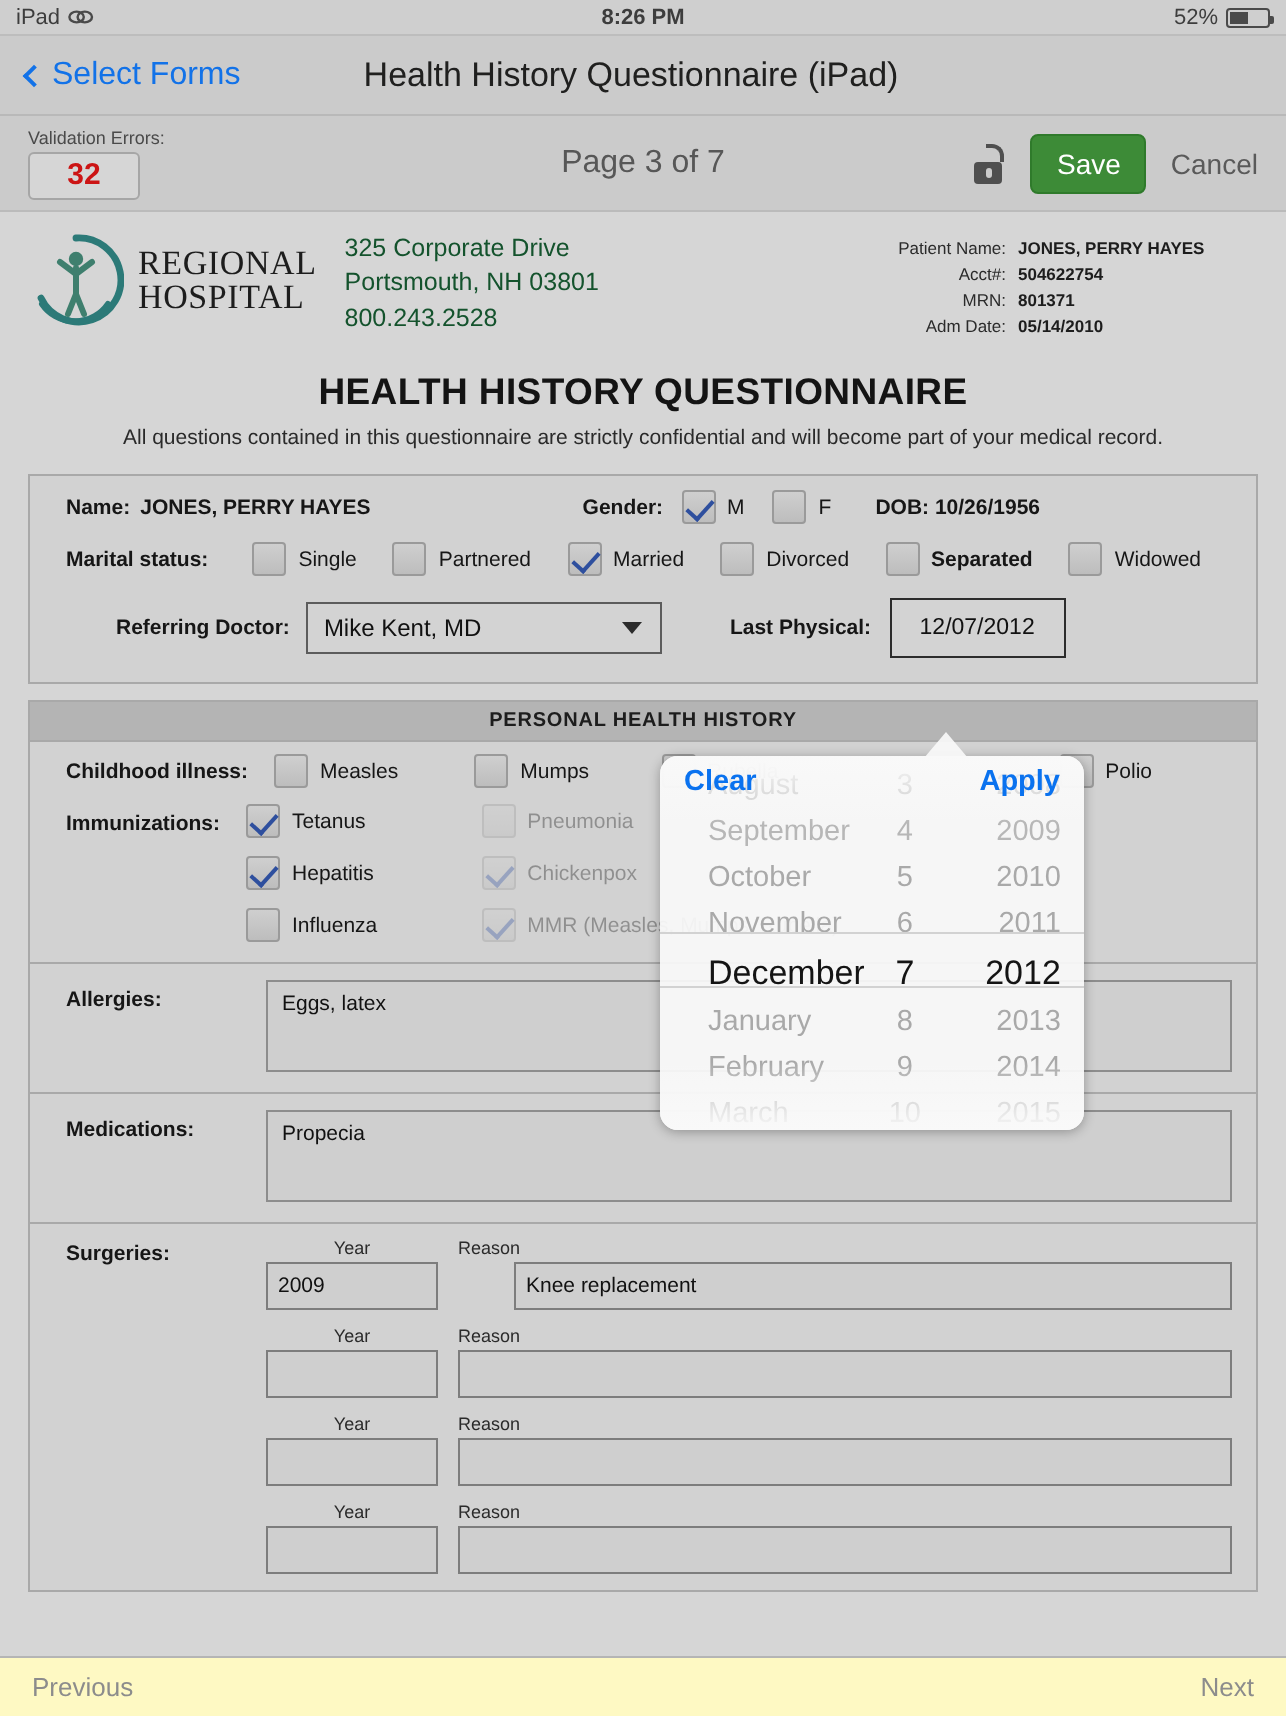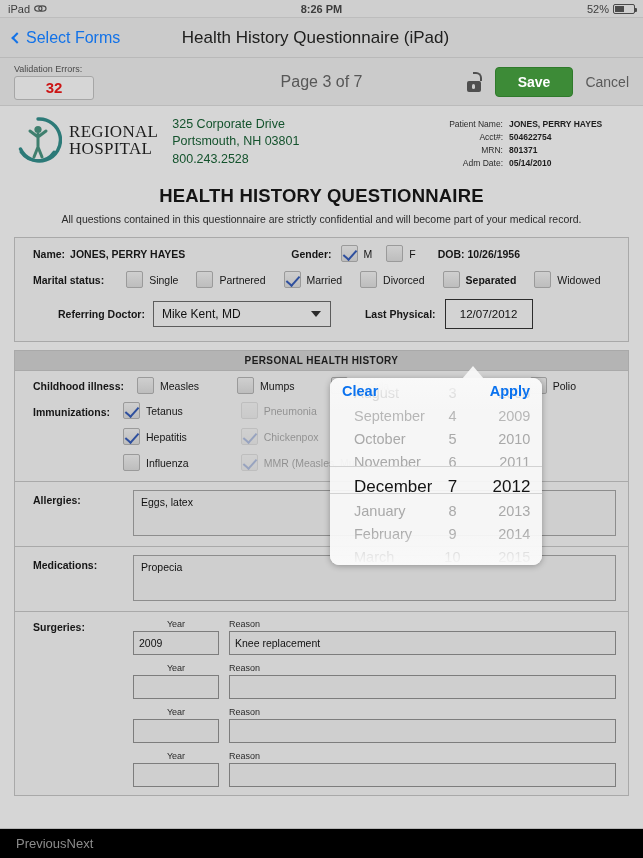--- a/index.html
+++ b/index.html
@@ -52,21 +52,21 @@
   }
 
   
   .toolbar {
     height: 48px; background: #cbcbcb; position: relative;
     display: flex; align-items: center; border-bottom: 1px solid #bbb;
   }
   .verr { margin-left: 14px; }
   .verr-label { font-size: 9px; color: #4a4a4a; margin-bottom: 2px; }
   .verr-box {
-    width: 80px; height: 24px; background: #d6d6d6;
+    width: 56px; height: 24px; background: #d6d6d6;
     border: 1px solid #a6a6a6; border-radius: 3px;
     display: flex; align-items: center; justify-content: center;
     font-size: 15px; font-weight: bold; color: #cc1414;
   }
   .page-indicator {
     position: absolute; left: 0; right: 0; text-align: center;
     font-size: 16px; color: #575757; pointer-events: none;
   }
   .tb-right {
     margin-left: auto; display: flex; align-items: center; gap: 12px;
@@ -80,22 +80,22 @@
   .lock-body::after {
     content:""; position:absolute; left:5.5px; top:3px; width:3px; height:5px;
     background:#cbcbcb; border-radius: 2px;
   }
   .lock-shackle {
     position: absolute; top: 0; left: 7px; width: 9px; height: 9px;
     border: 2.3px solid #4f4f4f; border-bottom: none; border-left: none;
     border-radius: 0 6px 0 0;
   }
   .save-btn {
-    background: #3d8b37; color: #fff; font-size: 14px; font-weight: bold;
-    padding: 6px 22px; border-radius: 4px; border: 1px solid #2f7a2b;
+    background: #3d8b37; color: #fff; font-size: 14px; font-weight: normal;
+    padding: 6px 12px; border-radius: 4px; border: 1px solid #2f7a2b;
   }
   .cancel-btn { color: #5a5a5a; font-size: 14px; }
 
   
   .sheet {
     position: absolute; top: 106px; left: 0; right: 0; bottom: 30px;
     background: #d6d6d6; overflow: hidden;
   }
   .letterhead { display: flex; padding: 10px 14px 2px 14px; align-items: flex-start; }
   .logo-wrap { display: flex; align-items: center; gap: 7px; }
@@ -210,22 +210,22 @@
   }
   .pop-fade-top { top: 0; background: linear-gradient(rgba(249,249,249,.98), rgba(249,249,249,0)); }
   .pop-fade-bot { bottom: 0; background: linear-gradient(rgba(249,249,249,0), rgba(249,249,249,.98)); }
 
   
   .ghost { color: #c2c2c2; font-size: 10.5px; }
 
   
   .bottombar {
     position: absolute; bottom: 0; left: 0; right: 0; height: 30px;
-    background: #000000; border-top: 1px solid #b5b5b5;
-    display: flex; align-items: center; justify-content: flex-start;
+    background: #fef9c3; border-top: 1px solid #b5b5b5;
+    display: flex; align-items: center; justify-content: space-between;
     padding: 0 16px; font-size: 13px; color: #8c8c8c;
   }
 </style>
 </head>
 <body>
 
 <div id="app">
 
   <div class="statusbar">
     <div class="sb-left">
@@ -440,21 +440,21 @@
       <div style="display:flex;padding:7px 12px 8px 18px;">
         <span class="lbl" style="width:100px;margin-top:2px;">Surgeries:</span>
         <span style="flex:1;">
 
           <span style="display:flex;gap:10px;">
             <span class="cap" style="width:86px;text-align:center;">Year</span>
             <span class="cap" style="flex:1;">Reason</span>
           </span>
           <span style="display:flex;gap:10px;margin-top:2px;">
             <span class="fld" style="width:86px;">2009</span>
-            <span class="fld" style="flex:1;">Knee replacement</span>
+            <span class="fld" style="flex:1;margin-left:28px;">Knee replacement</span>
           </span>
 
           <span style="display:flex;gap:10px;margin-top:8px;">
             <span class="cap" style="width:86px;text-align:center;">Year</span>
             <span class="cap" style="flex:1;">Reason</span>
           </span>
           <span style="display:flex;gap:10px;margin-top:2px;">
             <span class="fld" style="width:86px;"></span>
             <span class="fld" style="flex:1;"></span>
           </span>

